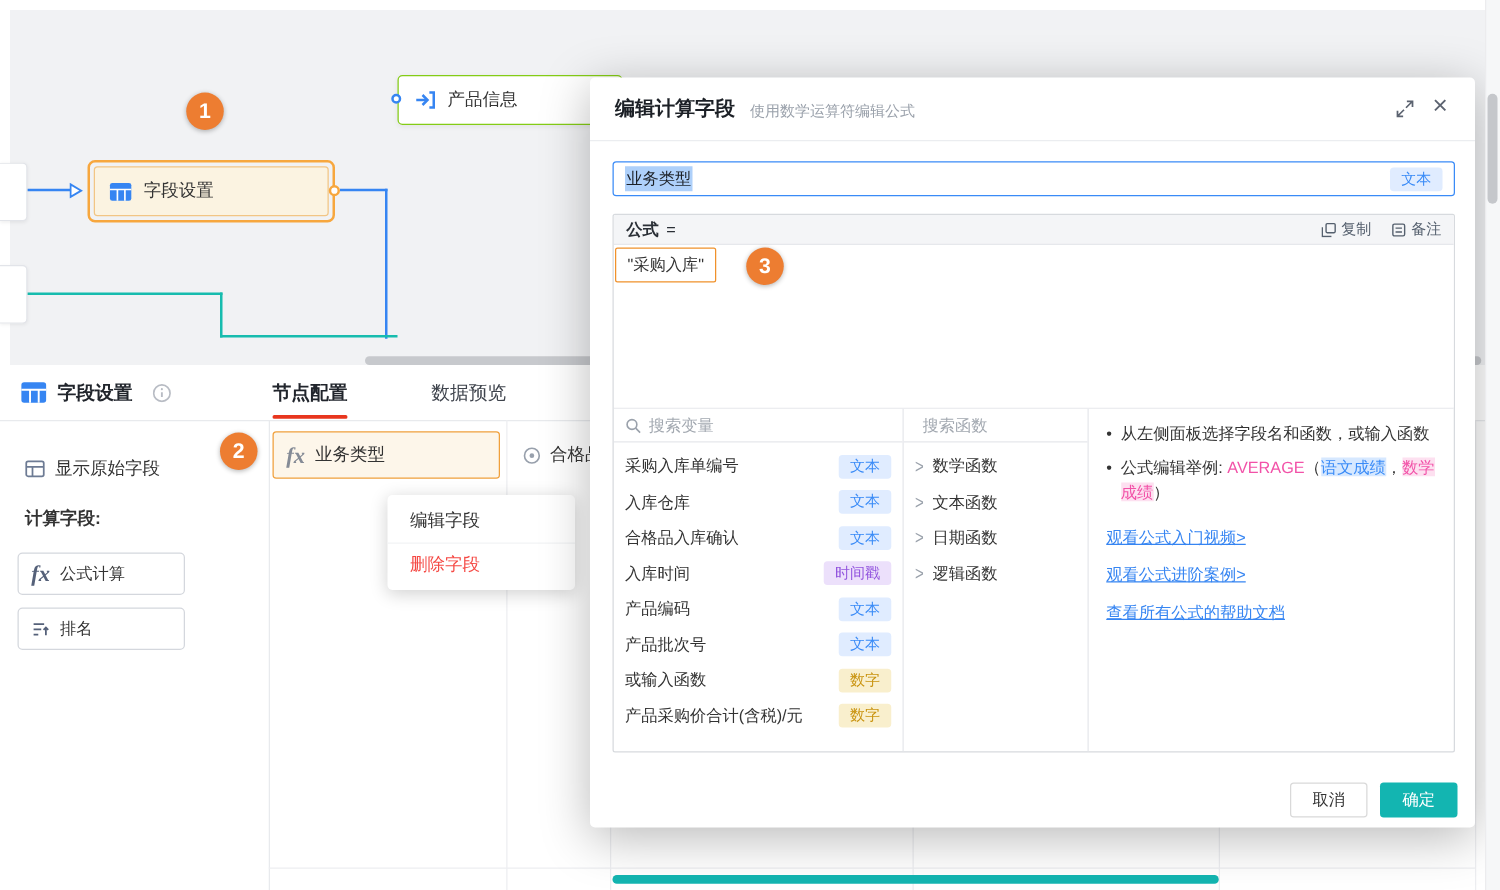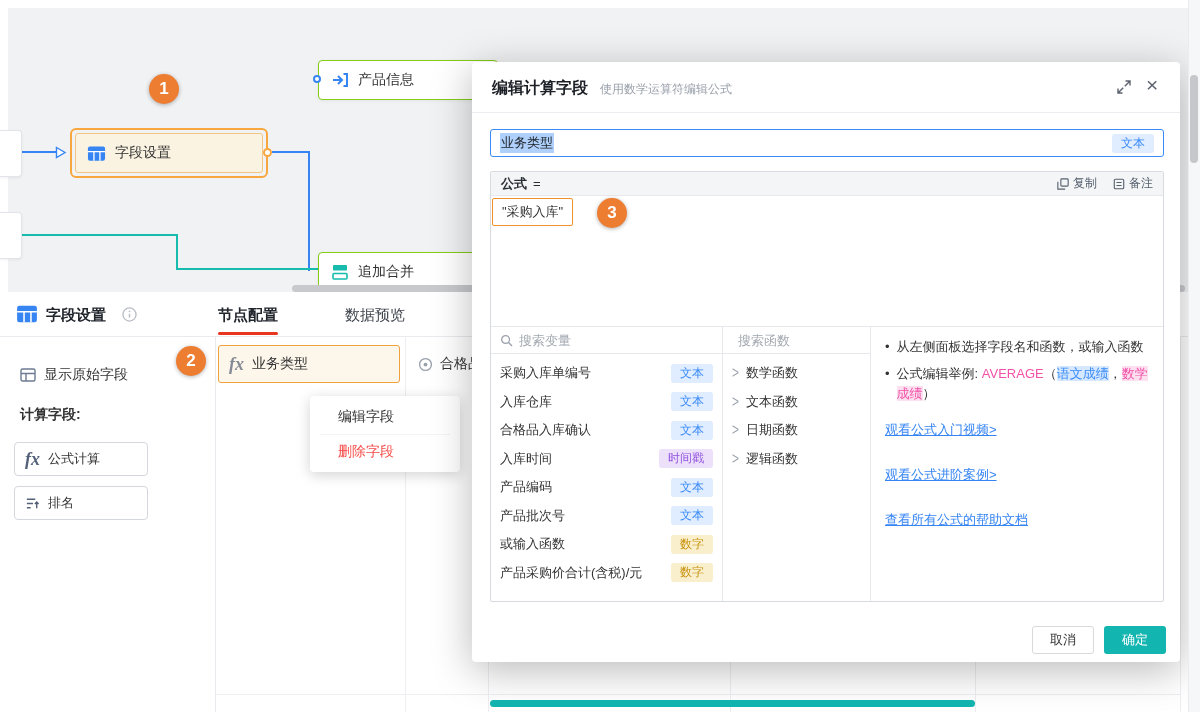--- a/index.html
+++ b/index.html
@@ -30,21 +30,21 @@
   .panel-title{font-size:15px;font-weight:bold;color:#21252c}
   .tab{font-size:15px;cursor:pointer}
   .tab.active{font-weight:bold;color:#21252c}
   .tab.idle{color:#3e434c}
   .tab-underline{background:#e8361e;border-radius:2px}
   .side-label{font-size:14px;color:#333}
   .tool-btn{display:flex;align-items:center;gap:8px;width:134px;height:34px;border:1px solid #d4d7dd;border-radius:4px;background:#fff;padding:0 10px;font-size:13px;color:#333;cursor:pointer}
   .fx{font-family:"Liberation Serif","DejaVu Serif",serif;font-style:italic;font-weight:bold;color:#556179;font-size:18px}
   .chip{display:flex;align-items:center;gap:8px;background:#fdf6ea;border:1px solid #f0a03c;border-radius:3px;padding:0 10px;font-size:14px;color:#333}
   .chip .fx{color:#858b96}
-  .menu{background:#fff;border-radius:4px;box-shadow:0 3px 14px rgba(0,0,0,.18);padding:4px 10px;z-index:5}
+  .menu{background:#fff;border-radius:4px;box-shadow:0 3px 14px rgba(0,0,0,.18);padding:4px 0;z-index:5}
   .menu-item{height:34px;display:flex;align-items:center;padding:0 18px;font-size:14px;cursor:pointer}
   .menu-item.danger{color:#f54a45;border-top:1px solid #f2f3f5}
   .teal-thumb{background:#13b5b1;border-radius:4px;z-index:2}
   .colhead{display:flex;align-items:center;gap:7px;font-size:14px;color:#333;white-space:nowrap}
 
   
   .modal{left:472px;top:62px;width:708px;height:600px;background:#fff;border-radius:4px;
          box-shadow:0 8px 40px rgba(0,0,0,.28);z-index:10}
   .modal-title{font-size:16px;font-weight:bold;color:#1c2026}
   .modal-sub{font-size:12px;color:#9aa1ab}
@@ -73,21 +73,21 @@
   .var-row{height:28.5px;display:flex;align-items:center;justify-content:space-between;cursor:pointer}
   .var-name{font-size:13px;color:#333;white-space:nowrap;overflow:hidden}
   .fn-list{padding:5px 9px 0 9px}
   .fn-row{height:28.5px;display:flex;align-items:center;gap:7px;font-size:13px;color:#333;cursor:pointer}
   .chev{color:#9aa1ab;font-size:12px;transform:scaleY(1.3);display:inline-block}
   .tip{display:flex;gap:7px;margin-bottom:7px}
   .tip .bullet{color:#333}
   .hl-fn{color:#f252a8}
   .hl-blue{background:#d6e8ff;color:#3a8bf7}
   .hl-pink{background:#fde0f0;color:#f252a8}
-  .link{color:#3685f2;text-decoration:underline;font-size:13px;margin-top:25px;cursor:pointer;width:fit-content}
+  .link{color:#3685f2;text-decoration:underline;font-size:13px;margin-top:10px;cursor:pointer;width:fit-content}
   .link.first{margin-top:16px}
   .btn{height:28px;width:62px;border-radius:3px;font-size:13px;display:flex;align-items:center;justify-content:center;cursor:pointer}
   .btn-default{background:#fff;border:1px solid #d9d9d9;color:#333}
   .btn-primary{background:#13b5b1;color:#fff}
 
   
   .vtrack{left:1188px;top:0;width:12px;height:712px;background:#f6f7f8;border-left:1px solid #ececee;z-index:30}
   .vthumb{left:1190px;top:75px;width:8px;height:88px;background:#c5c7cb;border-radius:4px;z-index:31}
 </style>
 </head>
@@ -123,27 +123,20 @@
     <div class="sel-inner">
       <svg width="19" height="19" viewBox="0 0 20 20">
         <rect x="1" y="2.5" width="18" height="15" rx="2" fill="#3685f2"></rect>
         <path d="M1 8h18M7.3 8v9.5M13.6 8v9.5" stroke="#fff" stroke-width="1.4"></path>
       </svg>
       <span>字段设置</span>
     </div>
   </div>
   <div class="abs port" style="left:263px;top:148px"></div>
 
-  <div class="abs node" style="left:318px;top:252px;width:160px;height:40px">
-    <svg width="18" height="18" viewBox="0 0 18 18">
-      <rect x="2" y="2" width="14" height="5.5" rx="1" fill="#17bcae"></rect>
-      <rect x="2" y="10.5" width="14" height="5.5" rx="1" fill="none" stroke="#17bcae" stroke-width="1.6"></rect>
-    </svg>
-    <span>追加合并</span>
-  </div>
 
   <div class="abs badge" style="left:149px;top:74px">1</div>
 
   <div class="abs hscroll" style="left:292px;top:285px;width:893px;height:7px"></div>
 </div>
 
 <div class="abs panel">
 
   <svg class="abs" style="left:16px;top:11px" width="22" height="22" viewBox="0 0 20 20">
     <rect x="1" y="2.5" width="18" height="15" rx="2" fill="#3685f2"></rect>

